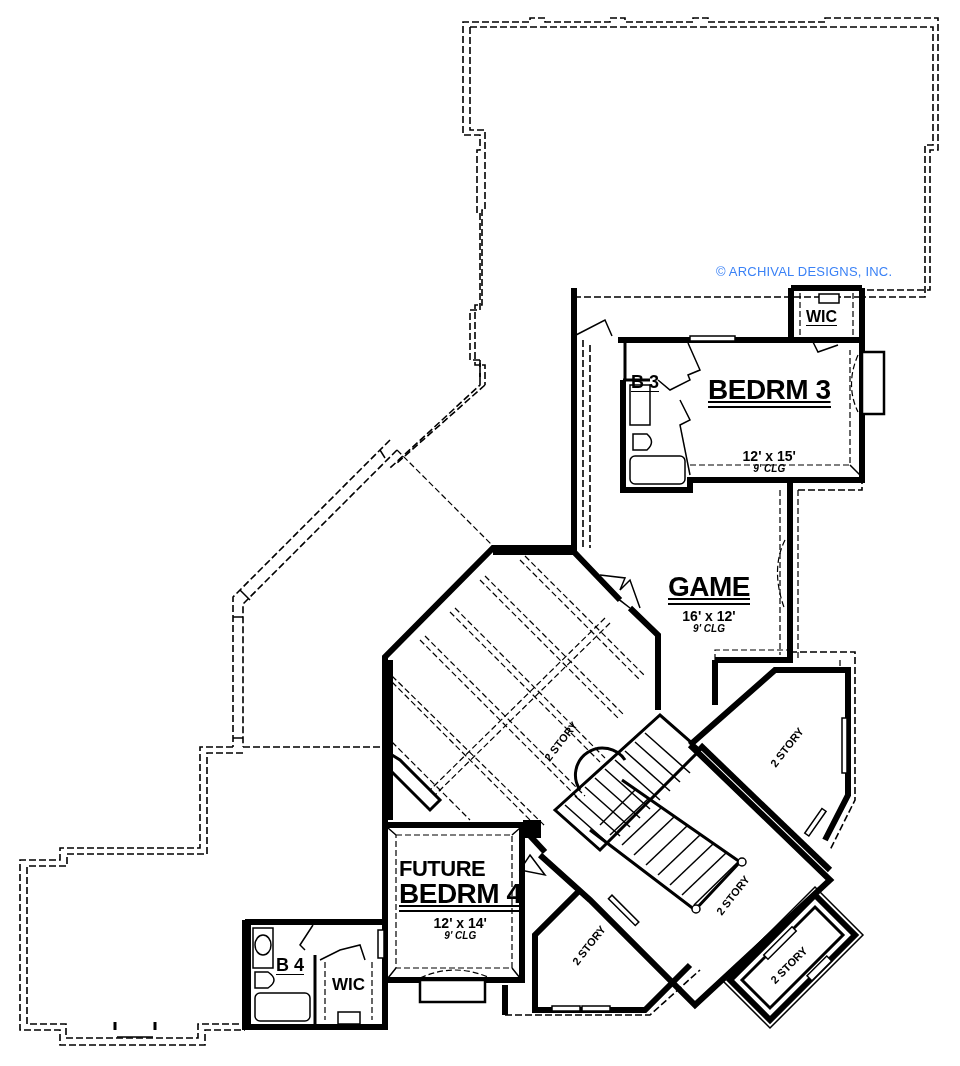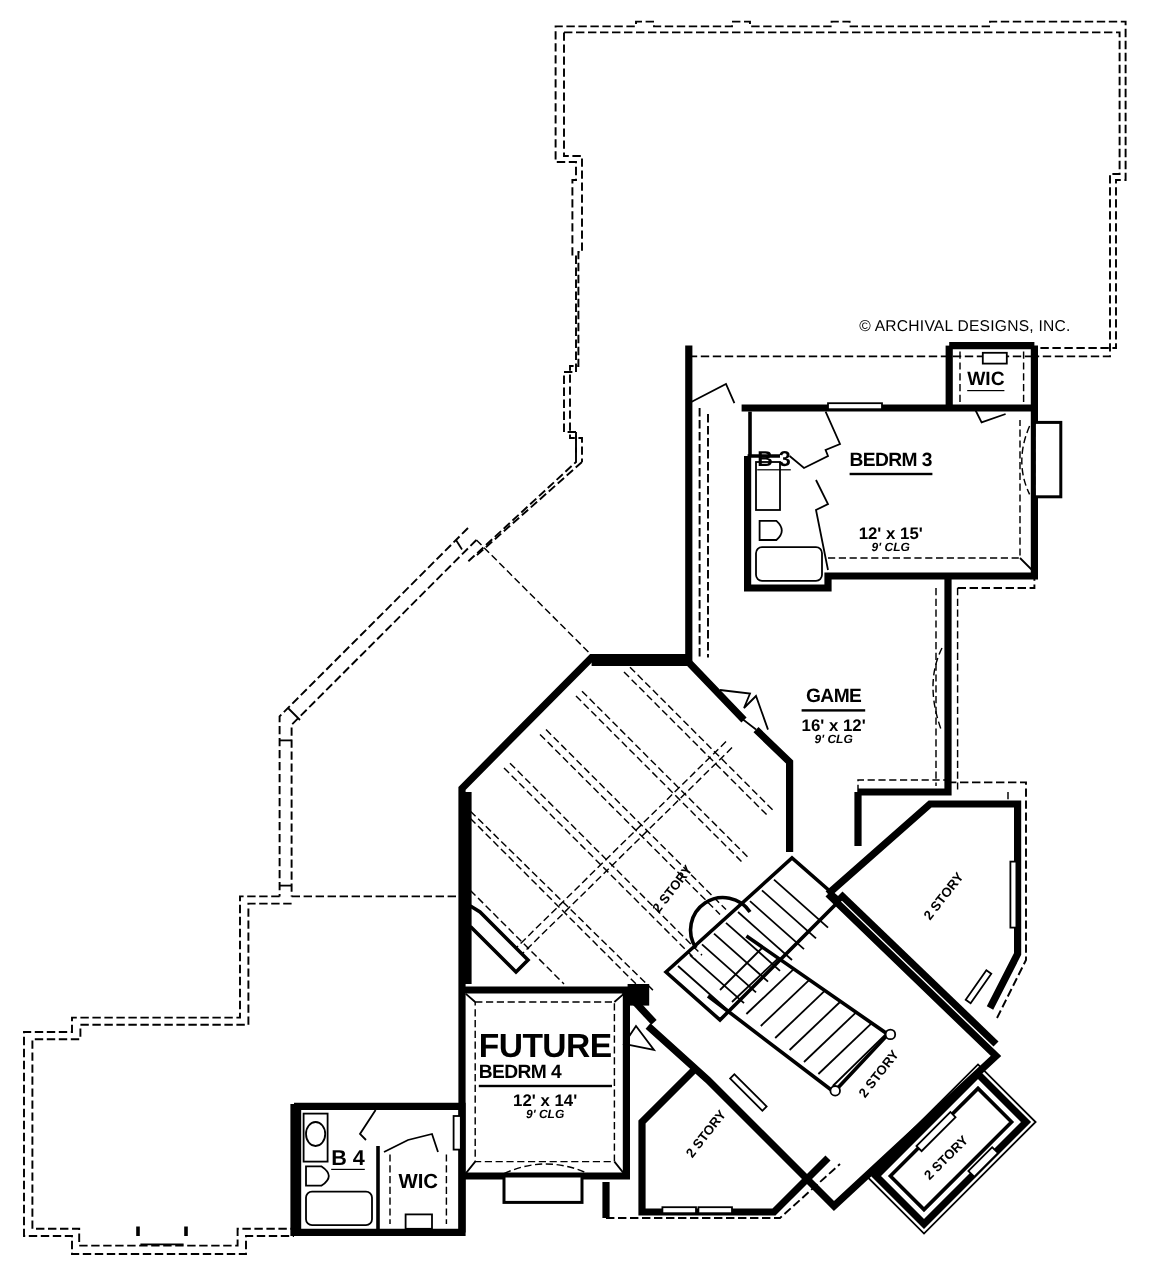--- a/index.html
+++ b/index.html
@@ -6,26 +6,26 @@
   body { width: 960px; height: 1066px; overflow: hidden; position: relative; font-family: "Liberation Sans", sans-serif; }
   svg { position: absolute; left: 0; top: 0; }
   .wall { fill: none; stroke: #000; stroke-width: 6; stroke-linejoin: miter; }
   .wall-thin { fill: none; stroke: #000; stroke-width: 3; }
   .line { fill: none; stroke: #000; stroke-width: 1.5; }
   .dash { fill: none; stroke: #000; stroke-width: 1.6; stroke-dasharray: 7 3; }
   .dash-thin { fill: none; stroke: #000; stroke-width: 1.2; stroke-dasharray: 6 3; }
   .fill-black { fill: #000; }
   .fixture { fill: #fff; stroke: #000; stroke-width: 1.5; }
   .lbl { position: absolute; color: #000; font-family: "Liberation Sans", sans-serif; font-weight: bold; white-space: nowrap; line-height: 1; }
-  .room-name { font-size: 16px; letter-spacing: -0.5px; border-bottom: 2px solid #000; padding-bottom: 2px; text-align: center; }
+  .room-name { font-size: 28px; letter-spacing: -0.5px; border-bottom: 2px solid #000; padding-bottom: 2px; text-align: center; text-decoration: underline; }
   .room-dim { font-size: 14px; text-align: center; margin-top: 4px; }
   .room-clg { font-size: 10px; text-align: center; margin-top: 1px; font-style: italic; }
   .small-name { font-size: 18px; border-bottom: 1.5px solid #000; }
   .story { font-size: 11px; }
-  .copyright { position: absolute; font-family: "Liberation Sans", sans-serif; font-size: 13px; color: #000000; letter-spacing: 0.2px; }
+  .copyright { position: absolute; font-family: "Liberation Sans", sans-serif; font-size: 13px; color: #3b82f6; letter-spacing: 0.2px; }
   .room-block { position: absolute; }
 </style>
 </head>
 <body>
 
 <svg width="960" height="1066" viewBox="0 0 960 1066" xmlns="http://www.w3.org/2000/svg">
 
   <g>
 
     <path class="dash" d="M574,290 L574,290 M480,380 L480,360 L470,360 L470,310 L480,310 L480,213 L477,213 L477,150 L480,150 L480,135 L463,135 L463,22 L530,22 L530,18 L545,18 L545,22 L610,22 L610,18 L625,18 L625,22 L693,22 L693,18 L708,18 L708,22 L825,22 L825,18 L938,18 L938,150 L930,150 L930,290 L862,290"></path>
@@ -223,21 +223,21 @@
 
 <div class="lbl small-name" style="left:631px; top:373px;">B 3</div>
 
 <div class="room-block" style="left:668px; top:573px;">
   <div class="lbl room-name" style="position:static;">GAME</div>
   <div class="lbl room-dim" style="position:static;">16' x 12'</div>
   <div class="lbl room-clg" style="position:static;">9' CLG</div>
 </div>
 
 <div class="room-block" style="left:399px; top:858px;">
-  <div class="lbl" style="position:static; font-size:28px; letter-spacing:-0.5px; text-align:left;">FUTURE</div>
+  <div class="lbl" style="position:static; font-size:22px; letter-spacing:-0.5px; text-align:left;">FUTURE</div>
   <div class="lbl room-name" style="position:static; text-align:left;">BEDRM 4</div>
   <div class="lbl room-dim" style="position:static;">12' x 14'</div>
   <div class="lbl room-clg" style="position:static;">9' CLG</div>
 </div>
 
 <div class="lbl small-name" style="left:276px; top:956px;">B 4</div>
 <div class="lbl" style="left:332px; top:976px; font-size:17px;">WIC</div>
 
 <div class="lbl story" style="left:538px; top:736px; transform:rotate(-52deg);">2 STORY</div>
 <div class="lbl story" style="left:764px; top:742px; transform:rotate(-52deg);">2 STORY</div>

